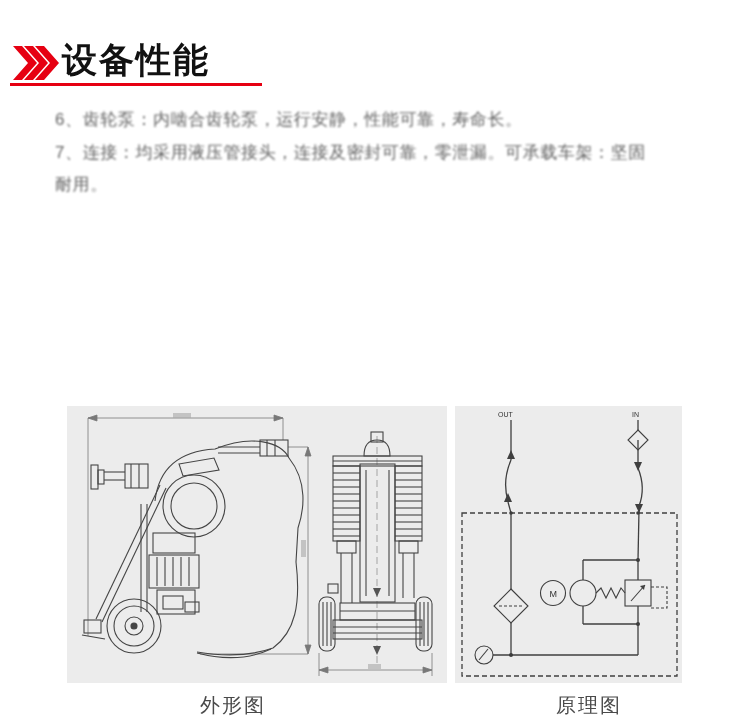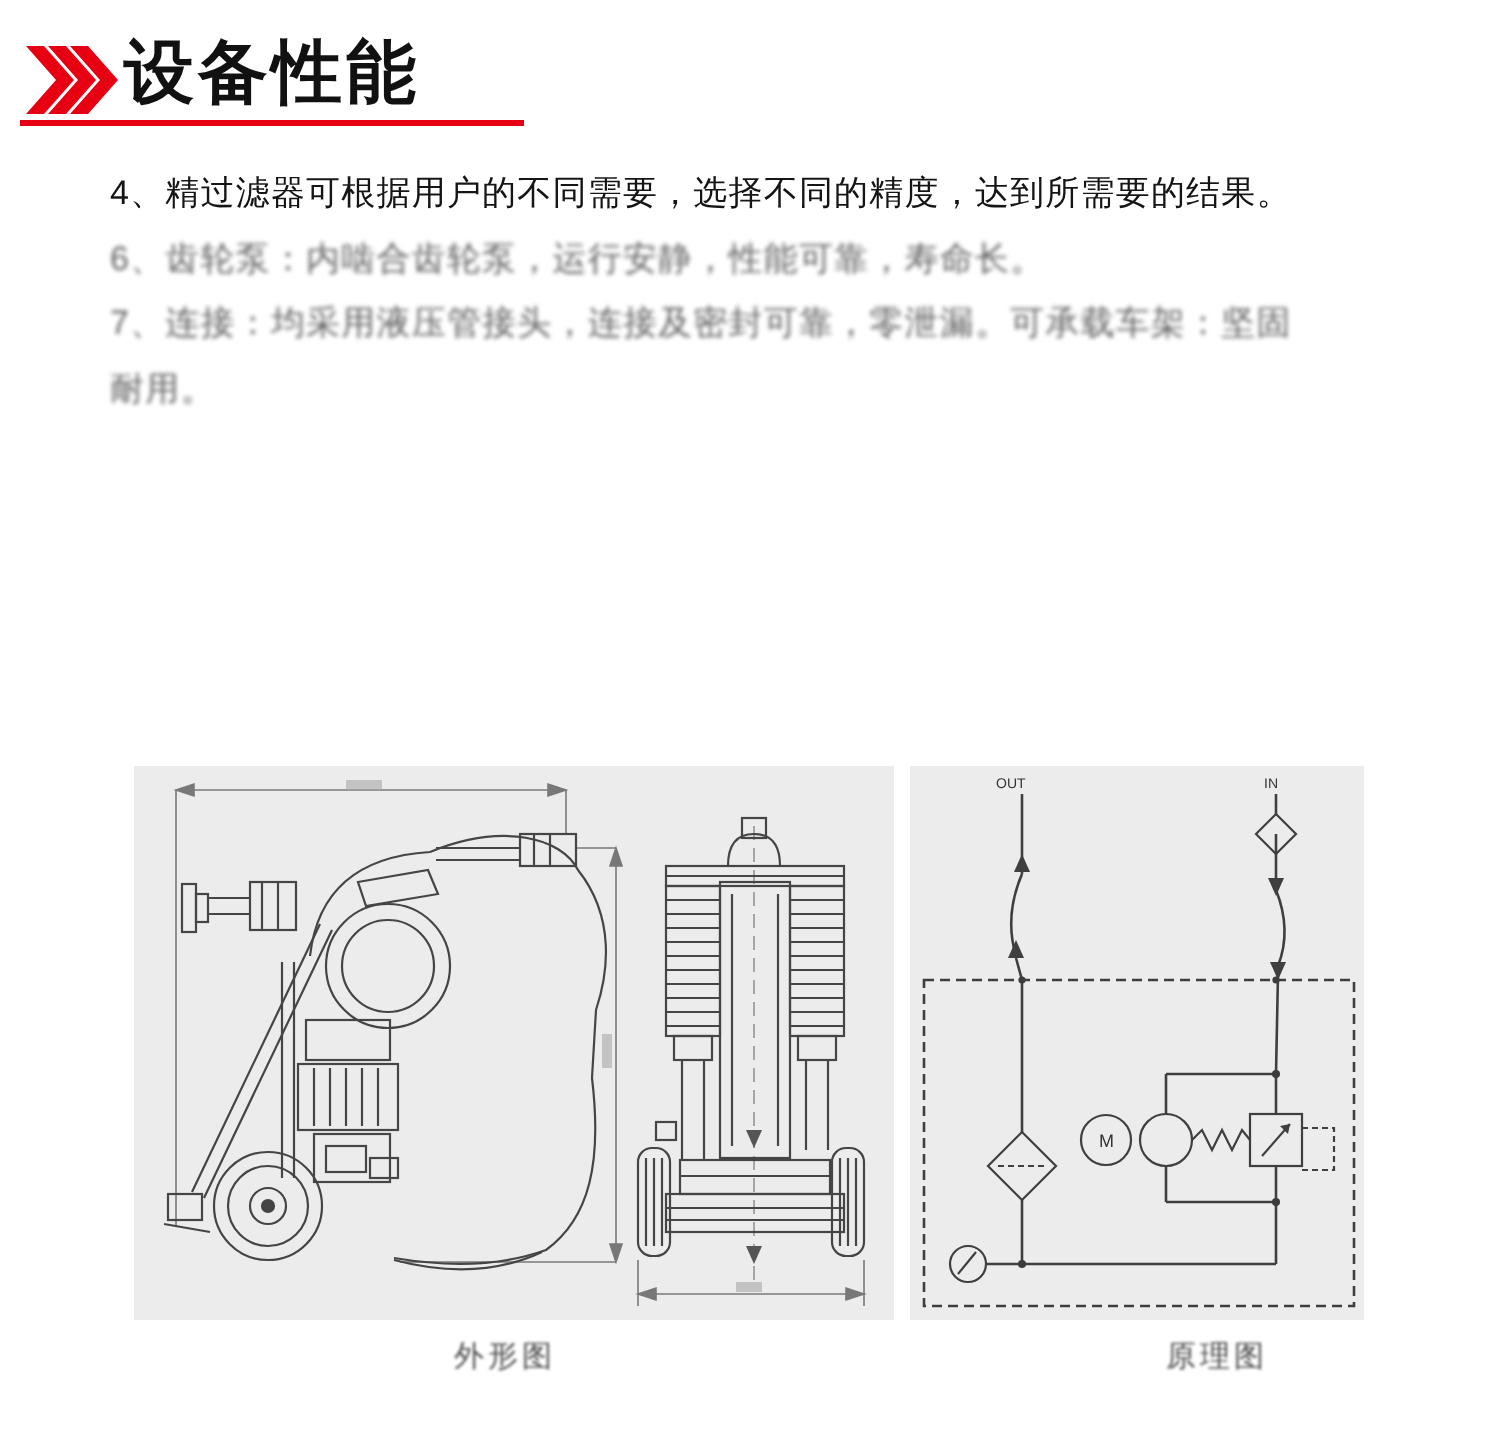--- a/index.html
+++ b/index.html
@@ -1,33 +1,33 @@
 <!DOCTYPE html>
 <html><head>
 <meta charset="utf-8">
 <style>
   html,body{margin:0;padding:0;background:#fff;}
   body{width:750px;height:726px;position:relative;overflow:hidden;
        font-family:"Liberation Sans","DejaVu Sans",sans-serif;}
-  .abs{position:absolute;}
+  .abs{position:absolute;margin-top:23px;}
   
   .title{left:62px;top:15px;font-size:35px;font-weight:900;color:#111;
          letter-spacing:2px;line-height:44px;}
   .underline{left:10px;top:60px;width:252px;height:3px;}
   .chevrons{left:13px;top:23px;}
   
   .textblock{left:55px;top:81px;width:685px;font-size:17px;color:#151515;
              letter-spacing:0.6px;}
   .bline{height:32.6px;line-height:32.6px;white-space:nowrap;}
   .degraded{filter:blur(1.1px);color:#3c3c3c;opacity:.82;}
   
   .panel{background:#ececec;}
   .panel-outline{left:67px;top:383px;width:380px;height:277px;}
   .panel-schematic{left:455px;top:383px;width:227px;height:277px;}
-  .caption{top:669px;width:90px;text-align:right;font-size:15px;color:#4a4a4a;
+  .caption{top:669px;width:90px;text-align:center;font-size:20px;color:#4a4a4a;
            letter-spacing:2px;filter:blur(0.7px);}
   .cap-outline{left:188px;}
   .cap-schematic{left:544px;}
   svg{display:block;}
   .ln{stroke:#454545;stroke-width:1.1;fill:none;}
   .dim{stroke:#787878;stroke-width:0.8;fill:none;}
   .smudge{fill:#a9a9a9;opacity:.6;}
   .dot{fill:#3c3c3c;stroke:none;}
   .sch{stroke:#3f3f3f;stroke-width:1.3;fill:none;}
   .schsym{stroke:#3f3f3f;stroke-width:1.1;fill:none;}
@@ -42,21 +42,20 @@
       <polygon points="0,0 9,0 24,17 9,34 0,34 15,17"></polygon>
       <polygon points="11,0 20,0 35,17 20,34 11,34 26,17"></polygon>
       <polygon points="22,0 31,0 46,17 31,34 22,34 37,17"></polygon>
     </g>
   </svg>
 </div>
 <div class="abs title">设备性能</div>
 <div class="abs underline" style="background:#e60012;"></div>
 
 <div class="abs textblock">
-  <div class="bline">4、精过滤器可根据用户的不同需要，选择不同的精度，达到所需要的结果。</div>
   <div class="bline degraded">6、齿轮泵：内啮合齿轮泵，运行安静，性能可靠，寿命长。</div>
   <div class="bline degraded">7、连接：均采用液压管接头，连接及密封可靠，零泄漏。可承载车架：坚固</div>
   <div class="bline degraded">耐用。</div>
 </div>
 
 <div class="abs panel panel-outline">
 <svg width="380" height="277" viewBox="0 0 380 277">
 
   <g class="dim">
     <line x1="21" y1="12" x2="216" y2="12"></line>

